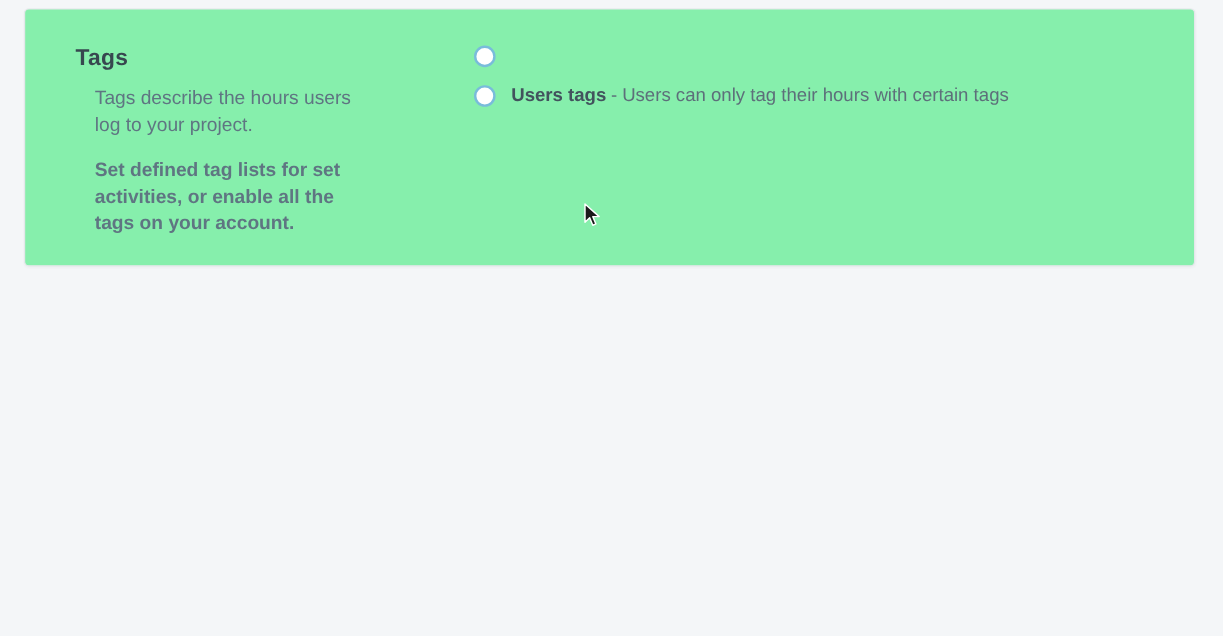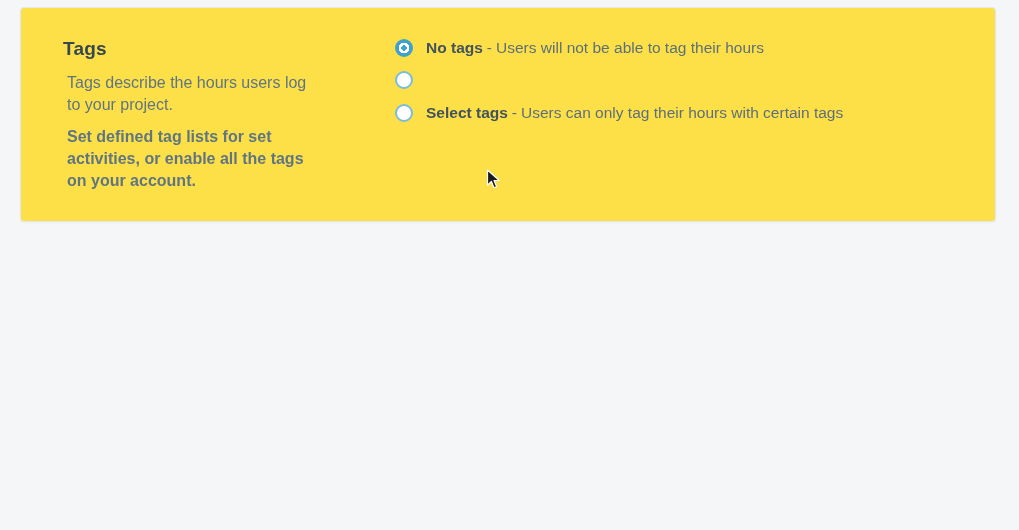--- a/index.html
+++ b/index.html
@@ -15,21 +15,21 @@
     overflow: hidden;
     -webkit-font-smoothing: antialiased;
   }
   .card {
     position: absolute;
     left: 20px;
     top: 7px;
     width: 976px;
     height: 215px;
     box-sizing: border-box;
-    background: #fde047;
+    background: #86efac;
     border: 1px solid #e4e7ea;
     border-radius: 4px;
     box-shadow: 0 1px 2px rgba(40,50,60,0.04);
   }
   .card-inner {
     display: flex;
     padding: 30px 30px 0 42px;
   }
   .left-col {
     width: 252px;
@@ -38,21 +38,21 @@
   }
   .section-title {
     margin: 0;
     font-size: 19px;
     line-height: 22px;
     font-weight: 700;
     color: #37474f;
     letter-spacing: 0.2px;
   }
   .section-desc p {
-    margin: 4px;
+    margin: 16px;
     font-size: 16px;
     line-height: 22px;
     color: #5f7582;
   }
   .section-desc p:first-child { margin-top: 12px; }
   .section-desc p + p { margin-top: 10px; font-weight: bold; }
   .right-col {
     flex: 1;
   }
   .radio-row {
@@ -106,32 +106,28 @@
     <div class="left-col">
       <h2 class="section-title">Tags</h2>
       <div class="section-desc">
         <p>Tags describe the hours users log to your project.</p>
         <p>Set defined tag lists for set activities, or enable all the tags on your account.</p>
       </div>
     </div>
 
     <div class="right-col">
 
-      <div class="radio-row">
-        <span class="radio selected"></span>
-        <span class="radio-text"><span class="opt-label">No tags</span><span class="opt-sep">-</span><span>Users will not be able to tag their hours</span></span>
-      </div>
 
       <div class="radio-row">
         <span class="radio"></span>
       </div>
 
       <div class="radio-row">
         <span class="radio"></span>
-        <span class="radio-text"><span class="opt-label">Select tags</span><span class="opt-sep">-</span><span>Users can only tag their hours with certain tags</span></span>
+        <span class="radio-text"><span class="opt-label">Users tags</span><span class="opt-sep">-</span><span>Users can only tag their hours with certain tags</span></span>
       </div>
 
     </div>
   </div>
 </div>
 
 <svg class="cursor" viewBox="0 0 15 22" xmlns="http://www.w3.org/2000/svg">
   <path d="M1.5 1 L1.5 16.2 L5.4 12.5 L8 18.7 L10.6 17.6 L8 11.5 L13.3 11.5 Z" fill="#1b1b1b" stroke="#ffffff" stroke-width="1.2" stroke-linejoin="round"></path>
 </svg>
 

